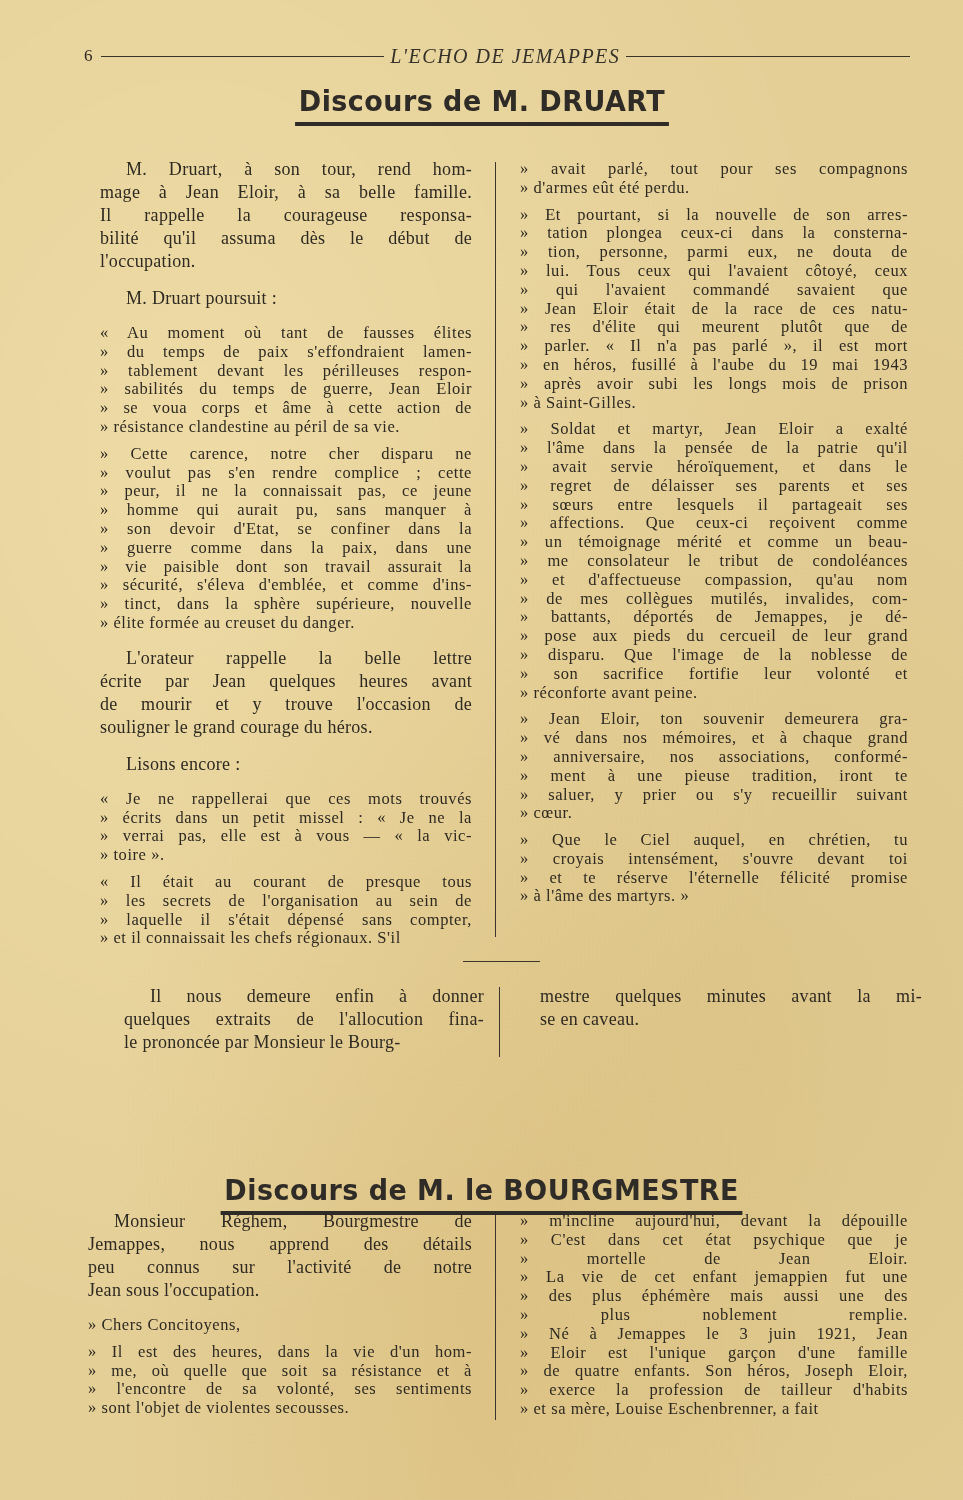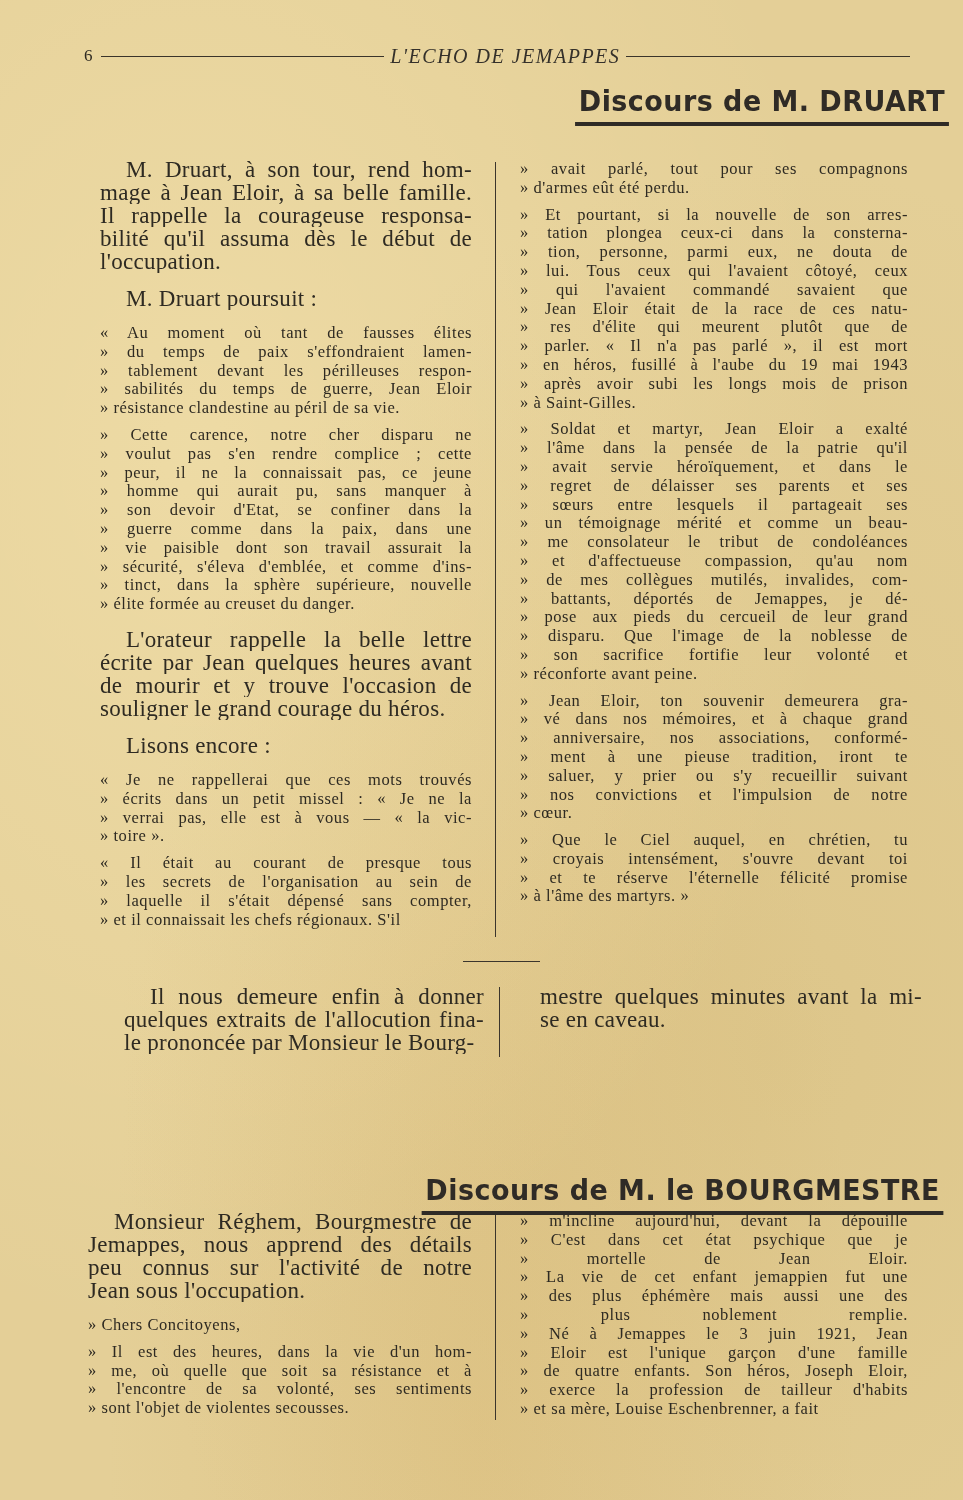--- a/index.html
+++ b/index.html
@@ -19,36 +19,36 @@
     position: absolute; left: 84px; top: 44px; width: 826px; height: 24px;
     display: flex; align-items: center;
   }
   .running-head .pn { font-family: "Liberation Serif", serif; font-size: 17px; margin-right: 8px; }
   .running-head .rule { flex: 1; height: 0; border-top: 1px solid #3a342a; }
   .running-head .title {
     font-family: "Liberation Serif", serif; font-style: italic; font-size: 20px;
     letter-spacing: 1.5px; margin: 0 6px; color: #34302a;
   }
   .headline {
-    position: absolute; left: 0; width: 963px; text-align: right;
+    position: absolute; left: 0; width: 963px; text-align: center;
   }
   .headline .text {
     display: inline-block;
     font-family: "DejaVu Sans", "Liberation Sans", sans-serif;
     font-weight: bold; font-size: 29px; letter-spacing: 0.5px;
     color: #2f2b26; transform: scaleX(0.93); padding: 0 4px 4px;
     border-bottom: 4px solid #2f2b26;
   }
   .col { position: absolute; }
   .line {
     display: block; white-space: nowrap; text-align: justify; text-align-last: justify;
     overflow: hidden;
   }
   .line.last { text-align-last: left; }
-  .big .line { font-family: "Liberation Serif", serif; font-size: 23px; line-height: 23px; letter-spacing: 0.3px; }
+  .big .line { font-family: "Liberation Serif", serif; font-size: 18px; line-height: 23px; letter-spacing: 0.3px; }
   .small .line { font-family: "Liberation Serif", serif; font-size: 16.5px; line-height: 18.8px; letter-spacing: 0.55px; }
   .indent { padding-left: 26px; }
   .para-gap { height: 8px; }
   .vrule { position: absolute; width: 0; border-left: 1.5px solid #3b352c; }
   .hrule { position: absolute; height: 0; border-top: 1.5px solid #3b352c; }
 </style>
 </head>
 <body>
 
 <div class="page">
@@ -75,20 +75,21 @@
       <div class="para-gap" style="height: 14px;"></div>
       <div class="big">
         <span class="line last indent">M. Druart poursuit :</span>
       </div>
       <div class="para-gap" style="height: 14px;"></div>
       <div class="small">
         <span class="line">« Au moment où tant de fausses élites</span>
         <span class="line">» du temps de paix s'effondraient lamen-</span>
         <span class="line">» tablement devant les périlleuses respon-</span>
         <span class="line">» sabilités du temps de guerre, Jean Eloir</span>
+        <span class="line">» se voua corps et âme à cette action de</span>
         <span class="line last">» résistance clandestine au péril de sa vie.</span>
       </div>
       <div class="para-gap"></div>
       <div class="small">
         <span class="line">» Cette carence, notre cher disparu ne</span>
         <span class="line">» voulut pas s'en rendre complice ; cette</span>
         <span class="line">» peur, il ne la connaissait pas, ce jeune</span>
         <span class="line">» homme qui aurait pu, sans manquer à</span>
         <span class="line">» son devoir d'Etat, se confiner dans la</span>
         <span class="line">» guerre comme dans la paix, dans une</span>
@@ -143,38 +144,38 @@
         <span class="line">» après avoir subi les longs mois de prison</span>
         <span class="line last">» à Saint-Gilles.</span>
       </div>
       <div class="para-gap"></div>
       <div class="small">
         <span class="line">» Soldat et martyr, Jean Eloir a exalté</span>
         <span class="line">» l'âme dans la pensée de la patrie qu'il</span>
         <span class="line">» avait servie héroïquement, et dans le</span>
         <span class="line">» regret de délaisser ses parents et ses</span>
         <span class="line">» sœurs entre lesquels il partageait ses</span>
+        <span class="line">» affections. Que ceux-ci reçoivent comme</span>
         <span class="line">» un témoignage mérité et comme un beau-</span>
         <span class="line">» me consolateur le tribut de condoléances</span>
         <span class="line">» et d'affectueuse compassion, qu'au nom</span>
         <span class="line">» de mes collègues mutilés, invalides, com-</span>
         <span class="line">» battants, déportés de Jemappes, je dé-</span>
         <span class="line">» pose aux pieds du cercueil de leur grand</span>
         <span class="line">» disparu. Que l'image de la noblesse de</span>
         <span class="line">» son sacrifice fortifie leur volonté et</span>
         <span class="line last">» réconforte avant peine.</span>
       </div>
       <div class="para-gap"></div>
       <div class="small">
         <span class="line">» Jean Eloir, ton souvenir demeurera gra-</span>
         <span class="line">» vé dans nos mémoires, et à chaque grand</span>
         <span class="line">» anniversaire, nos associations, conformé-</span>
         <span class="line">» ment à une pieuse tradition, iront te</span>
         <span class="line">» saluer, y prier ou s'y recueillir suivant</span>
-        <span class="line">» nos convictions et l'impulsion de notre</span>
         <span class="line last">» cœur.</span>
       </div>
       <div class="para-gap"></div>
       <div class="small">
         <span class="line">» Que le Ciel auquel, en chrétien, tu</span>
         <span class="line">» croyais intensément, s'ouvre devant toi</span>
         <span class="line">» et te réserve l'éternelle félicité promise</span>
         <span class="line last">» à l'âme des martyrs. »</span>
       </div>
     </div>

